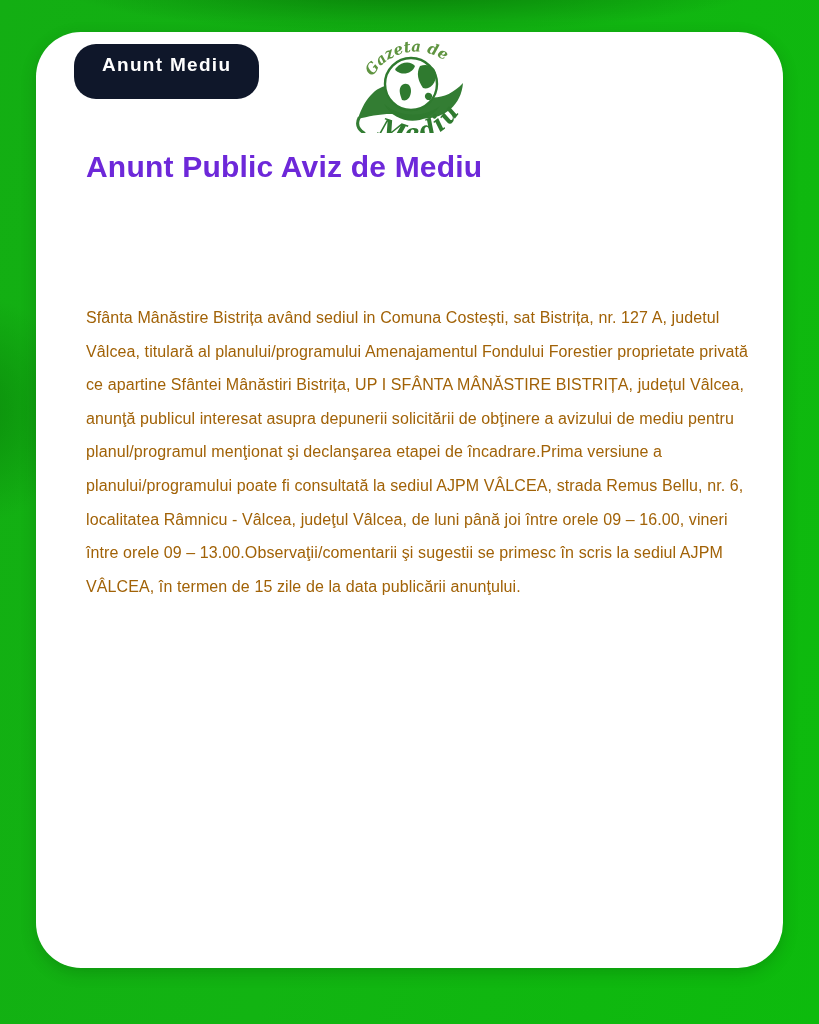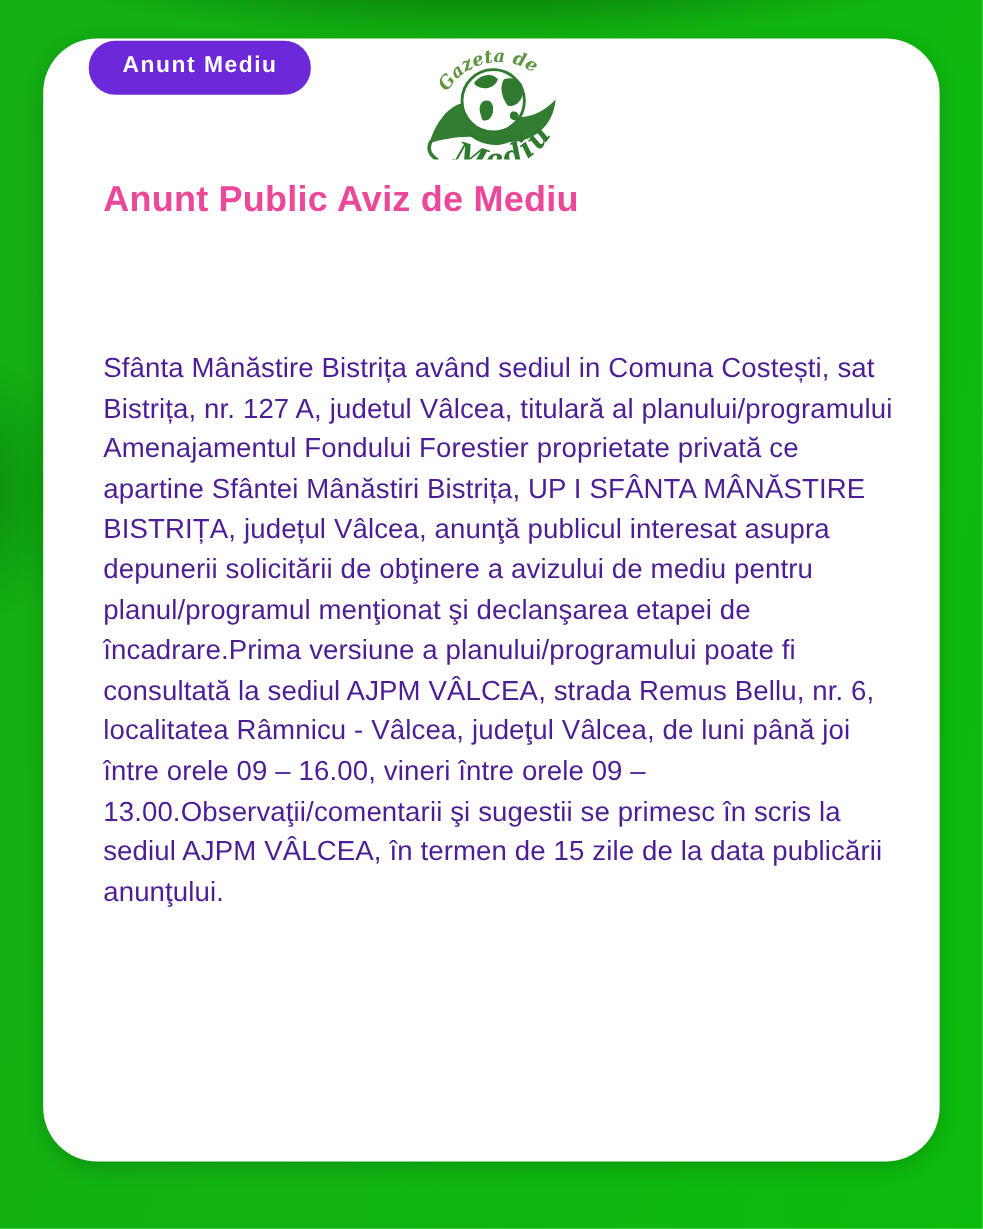--- a/index.html
+++ b/index.html
@@ -16,24 +16,24 @@
   .card {
     position: absolute;
     left: 36px; top: 32px;
     width: 747px; height: 936px;
     background: #ffffff;
     border-radius: 45px;
     box-shadow: 0 5px 16px rgba(0,40,0,0.20);
   }
   .badge {
     position: absolute;
-    left: 38px; top: 2px;
-    height: 45px;
+    left: 38px; top: 12px;
+    height: 55px;
     padding: 0 28px;
-    background: #6d28d9;
+    background: #0f172a;
     border-radius: 22px;
     color: #ffffff;
     font-size: 19px;
     font-weight: 700;
     letter-spacing: 1.3px;
     line-height: 41px;
     display: inline-block;
     cursor: pointer;
   }
   .logo {
@@ -46,34 +46,34 @@
   .logo .arc-text {
     font-family: "DejaVu Serif", serif;
     font-style: italic;
     font-weight: 600;
   }
   .title {
     position: absolute;
     left: 50px; top: 113px;
     width: 665px;
     margin: 0;
-    color: #ec4899;
+    color: #6d28d9;
     font-size: 30px;
     line-height: 43.5px;
     font-weight: 700;
     letter-spacing: 0.2px;
   }
   .title span { display: block; }
   .body-text {
     position: absolute;
-    left: 50px; top: 258px;
+    left: 50px; top: 269px;
     width: 663px;
     margin: 0;
-    color: #4c1d95;
-    font-size: 23px;
+    color: #a16207;
+    font-size: 16px;
     line-height: 33.6px;
     font-weight: 400;
     letter-spacing: 0.1px;
   }
 </style>
 </head>
 <body>
 
 <div class="card">
 

